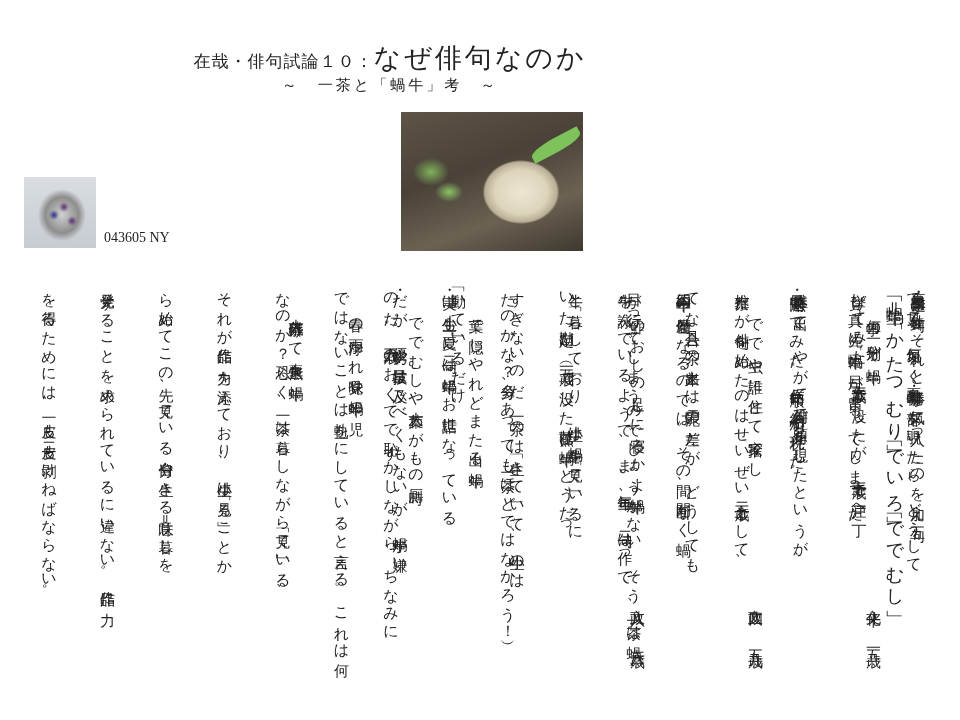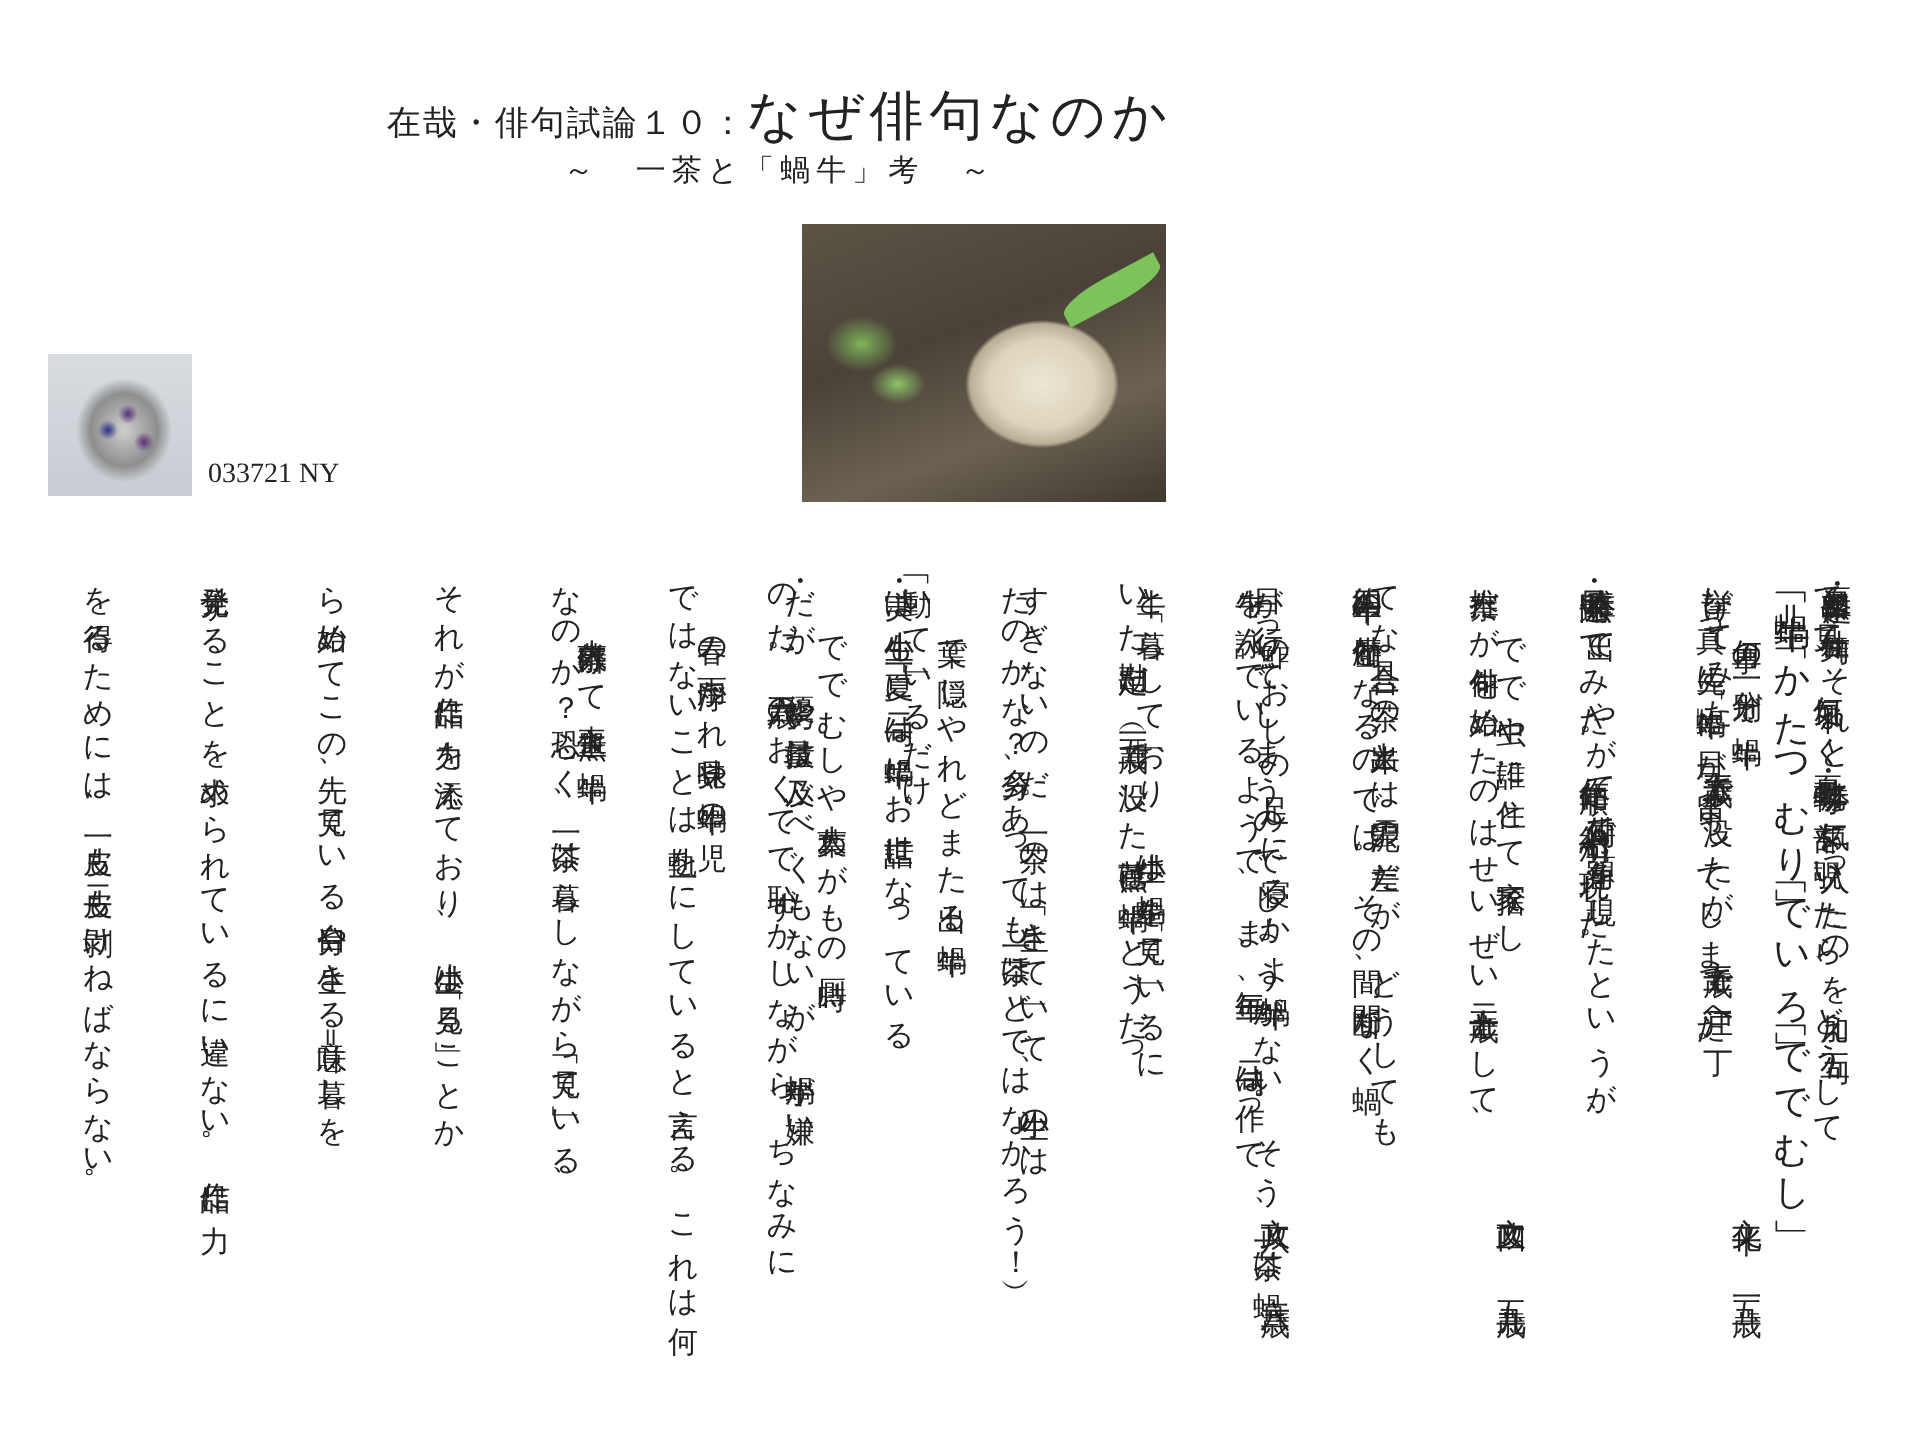--- a/index.html
+++ b/index.html
@@ -48,21 +48,21 @@
 
 <div class="title title1">
   <span class="small">在哉・俳句試論１０：</span><span class="big">なぜ俳句なのか</span>
 </div>
 <div class="title title2">～　一茶と「蝸牛」考　～</div>
 
 <div class="photo-snail">
     <div class="leaf"></div>
   </div>
 <div class="photo-turtle"></div>
-<div class="photo-caption">033721 NY</div>
+<div class="photo-caption">043605 NY</div>
 
 <div class="vt season-label">夏・季題</div>
 <div class="vt kigo">「蝸牛」＝「かたつむり」「でいろ」「ででむし」</div>
 
 <div class="vt intro">
   
   
   <span class="col">で見て、何気なく夏・動物の部を覗いたら、どうして</span>
   <span class="col">も真っ先に「蝸牛」に目が留まってしまった。</span>
   <span class="col">・早速開いてみた。作句年順に約七十句が現れた。</span>

